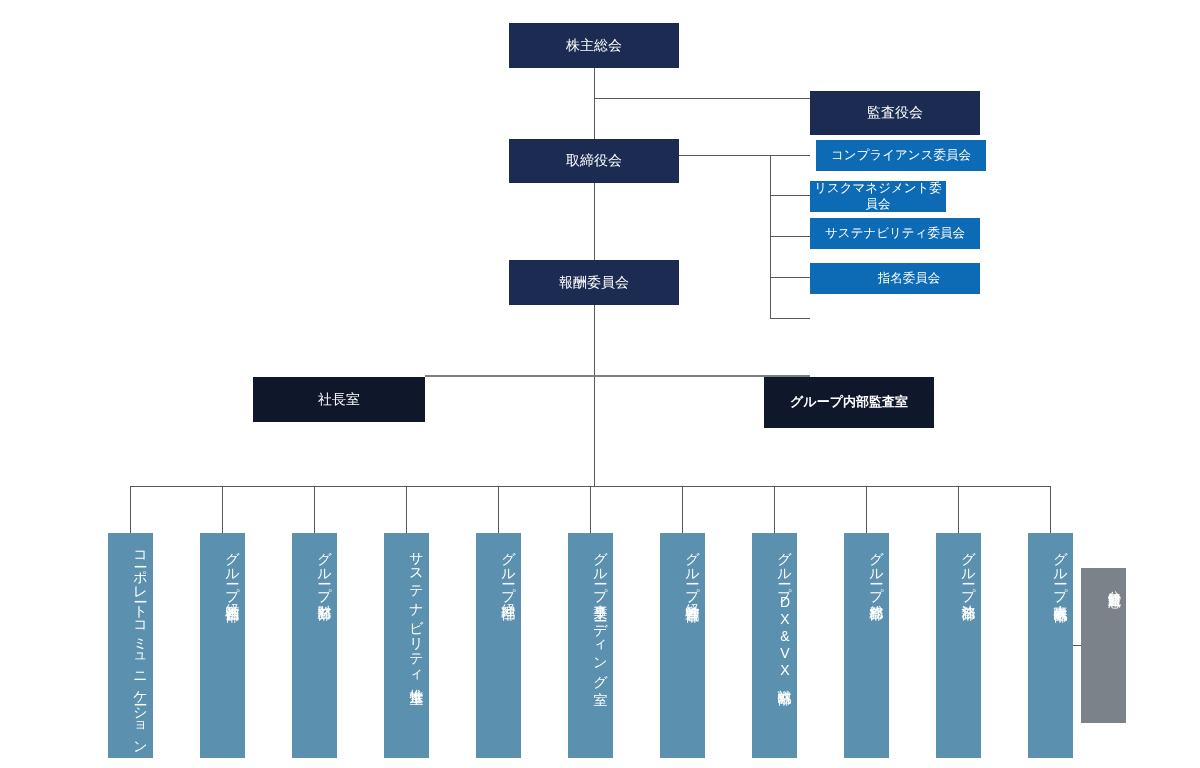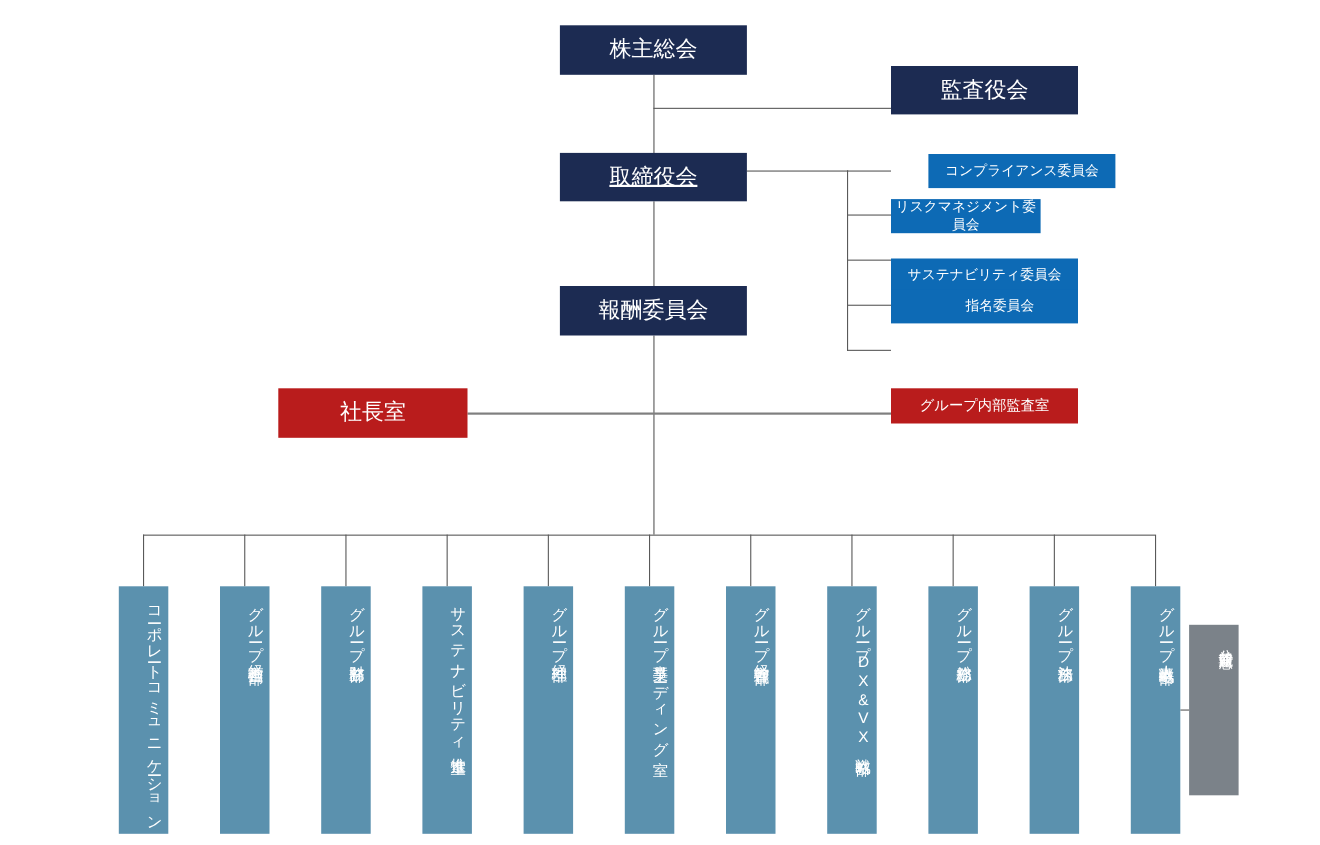--- a/index.html
+++ b/index.html
@@ -24,26 +24,26 @@
     color:#ffffff;
     text-align:center;
     box-sizing:border-box;
     line-height:1.25;
   }
   .node .txt{display:block;padding:0 4px;}
 
   
   .navy   {background:#1c2b52;}
   .bright {background:#0d6ab5;}
-  .mid    {background:#b91c1c;}
+  .mid    {background:#0f172a;margin-top:24px;}
   .steel  {background:#5b91ae;}
   .gray   {background:#7b8289;}
 
   
-  .s-lg{font-size:20px;}
+  .s-lg{font-size:14px;}
   .s-md{font-size:13px;}
   .s-sm{font-size:12.5px;}
 
   
   .vbox{
     writing-mode:vertical-rl;
     text-orientation:upright;
     font-size:14px;
     letter-spacing:1px;
     align-items:flex-start;
@@ -88,50 +88,50 @@
   <div class="line v" style="left:866px;top:486px;height:47px;"></div>
   <div class="line v" style="left:958px;top:486px;height:47px;"></div>
   <div class="line v" style="left:1050px;top:486px;height:47px;"></div>
 
   <div class="line h" style="left:1073px;top:645px;width:8px;"></div>
 
   <div class="node navy s-lg" style="left:509px;top:23px;width:170px;height:45px;">
     <span class="txt">株主総会</span>
   </div>
 
-  <div class="node navy s-lg" style="left:810px;top:60px;width:170px;height:44px;">
+  <div class="node navy s-lg" style="left:810px;top:91px;width:170px;height:44px;">
     <span class="txt">監査役会</span>
   </div>
 
-  <div class="node navy s-lg" style="left:509px;top:139px;width:170px;height:44px;text-decoration:underline;">
+  <div class="node navy s-lg" style="left:509px;top:139px;width:170px;height:44px;">
     <span class="txt">取締役会</span>
   </div>
 
-  <div class="node bright s-sm" style="left:844px;top:140px;width:170px;height:31px;justify-content:center;">
+  <div class="node bright s-sm" style="left:816px;top:140px;width:170px;height:31px;justify-content:center;">
     <span class="txt">コンプライアンス委員会</span>
   </div>
   <div class="node bright s-sm" style="left:810px;top:181px;width:136px;height:31px;">
     <span class="txt">リスクマネジメント委員会</span>
   </div>
-  <div class="node bright s-sm" style="left:810px;top:235px;width:170px;height:31px;">
+  <div class="node bright s-sm" style="left:810px;top:218px;width:170px;height:31px;">
     <span class="txt">サステナビリティ委員会</span>
   </div>
   <div class="node bright s-sm" style="left:810px;top:263px;width:170px;height:31px;padding-left:28px;">
     <span class="txt">指名委員会</span>
   </div>
 
   <div class="node navy s-lg" style="left:509px;top:260px;width:170px;height:45px;">
     <span class="txt">報酬委員会</span>
   </div>
 
   <div class="node mid s-lg" style="left:253px;top:353px;width:172px;height:45px;">
     <span class="txt">社長室</span>
   </div>
 
-  <div class="node mid s-md" style="left:810px;top:353px;width:170px;height:32px;">
+  <div class="node mid s-md" style="left:764px;top:353px;width:170px;height:51px;font-weight:bold;">
     <span class="txt">グループ内部監査室</span>
   </div>
 
   <div class="node steel vbox" style="left:108px;top:533px;width:45px;height:225px;">
     <span class="txt">コーポレートコミュニケーション室</span>
   </div>
   <div class="node steel vbox" style="left:200px;top:533px;width:45px;height:225px;">
     <span class="txt">グループ経営企画部</span>
   </div>
   <div class="node steel vbox" style="left:292px;top:533px;width:45px;height:225px;">

